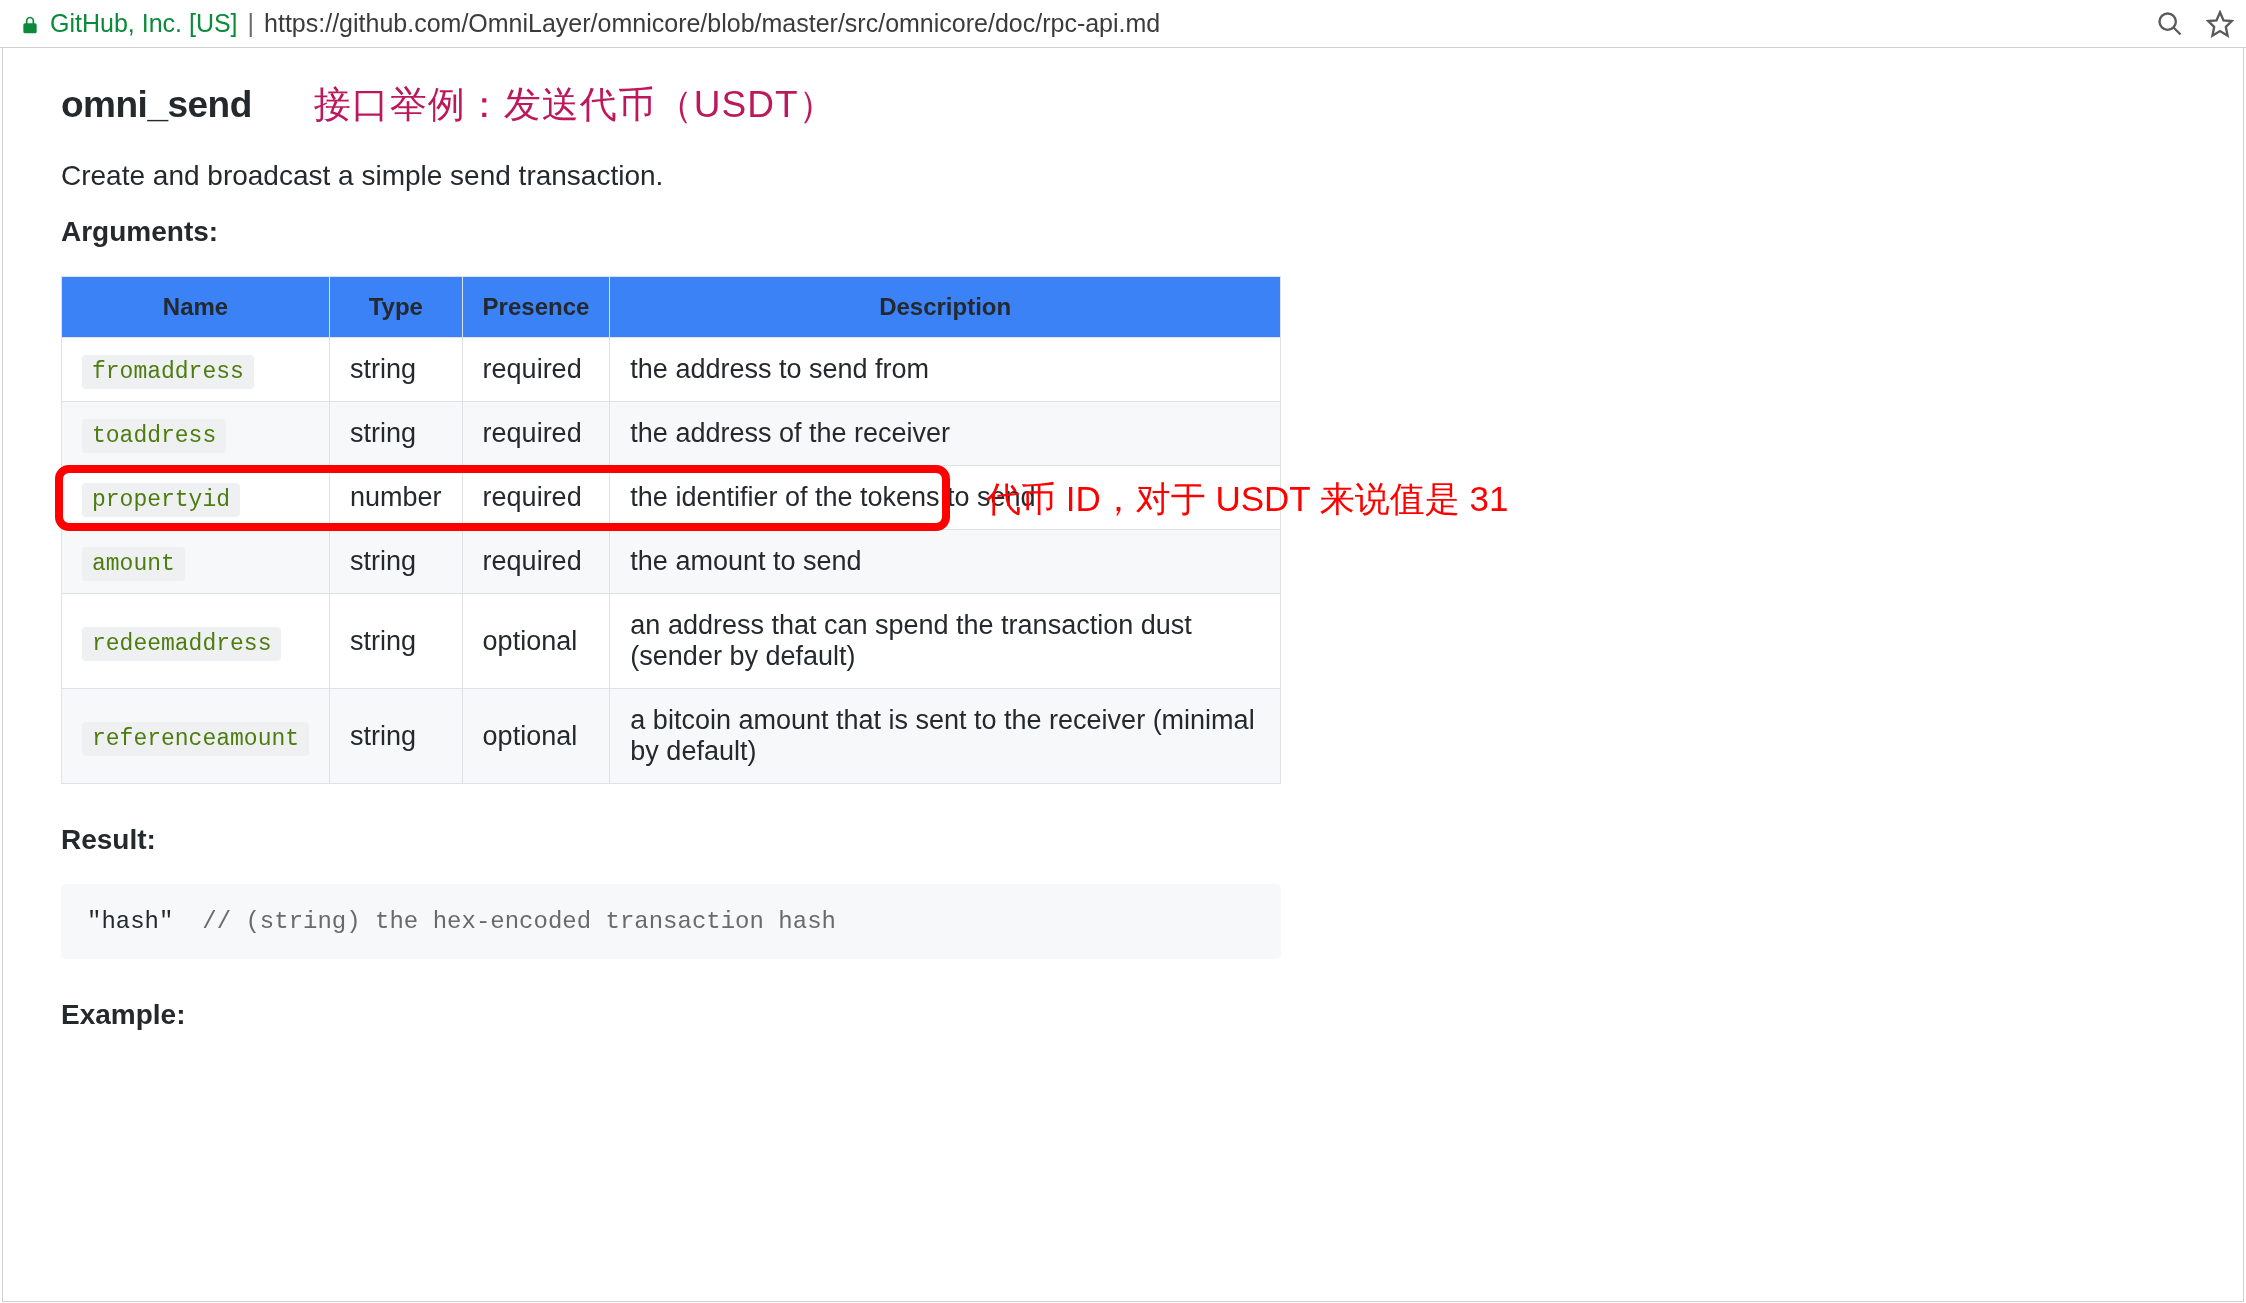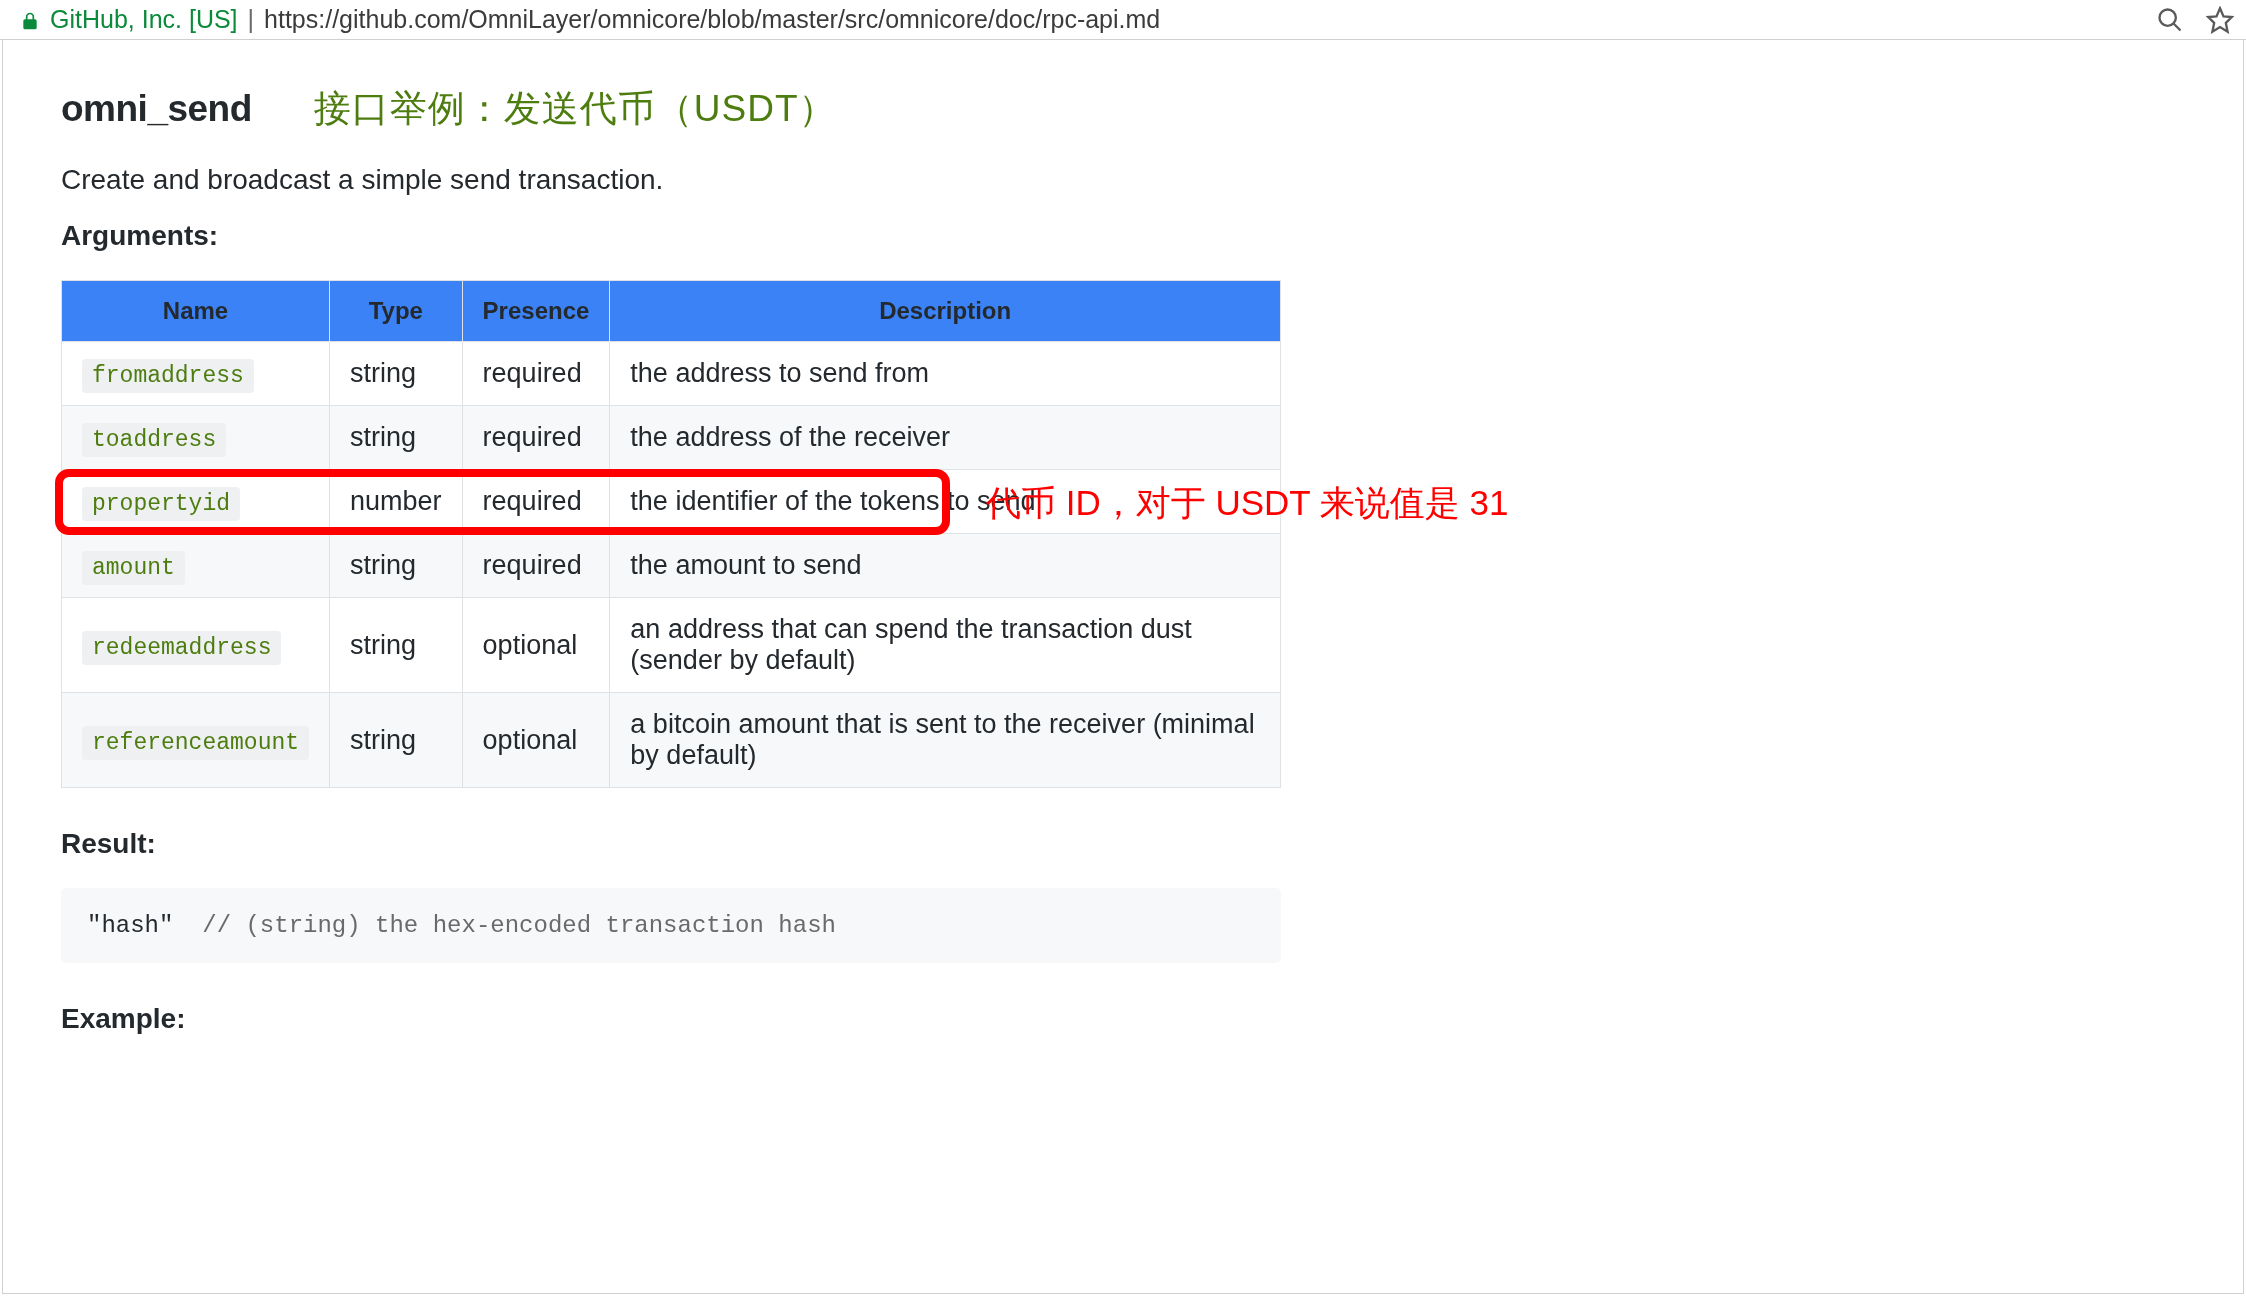--- a/index.html
+++ b/index.html
@@ -8,21 +8,21 @@
     font-family: -apple-system, BlinkMacSystemFont, "Segoe UI", Helvetica, Arial, sans-serif;
     font-size: 25px;
     color:#24292e;
     background:#ffffff;
     width:2246px;
     overflow:hidden;
   }
 
   
   .addr-bar {
-    height:40px;
+    height:48px;
     border-bottom:1px solid #d0d0d0;
     display:flex;
     align-items:center;
     padding:0 12px 0 20px;
     background:#ffffff;
     font-size:25px;
     color:#333;
   }
   .lock-icon { width:20px; height:22px; margin-right:10px; flex:none; }
   .site-name { color:#0a8a3a; font-weight:400; }
@@ -52,25 +52,24 @@
     margin-bottom:30px;
   }
   h3.api-name {
     font-size:37px;
     font-weight:600;
     margin:0;
     color:#24292e;
     letter-spacing:-0.5px;
   }
   .annotation-red {
-    color:#4d7c0f;
+    color:#be185d;
     font-size:37px;
     font-weight:400;
     letter-spacing:1px;
-    margin-top:12px;
   }
 
   p.lead {
     font-size:28px;
     margin:0 0 24px 0;
     color:#24292e;
   }
 
   h4.section {
     font-size:28px;

